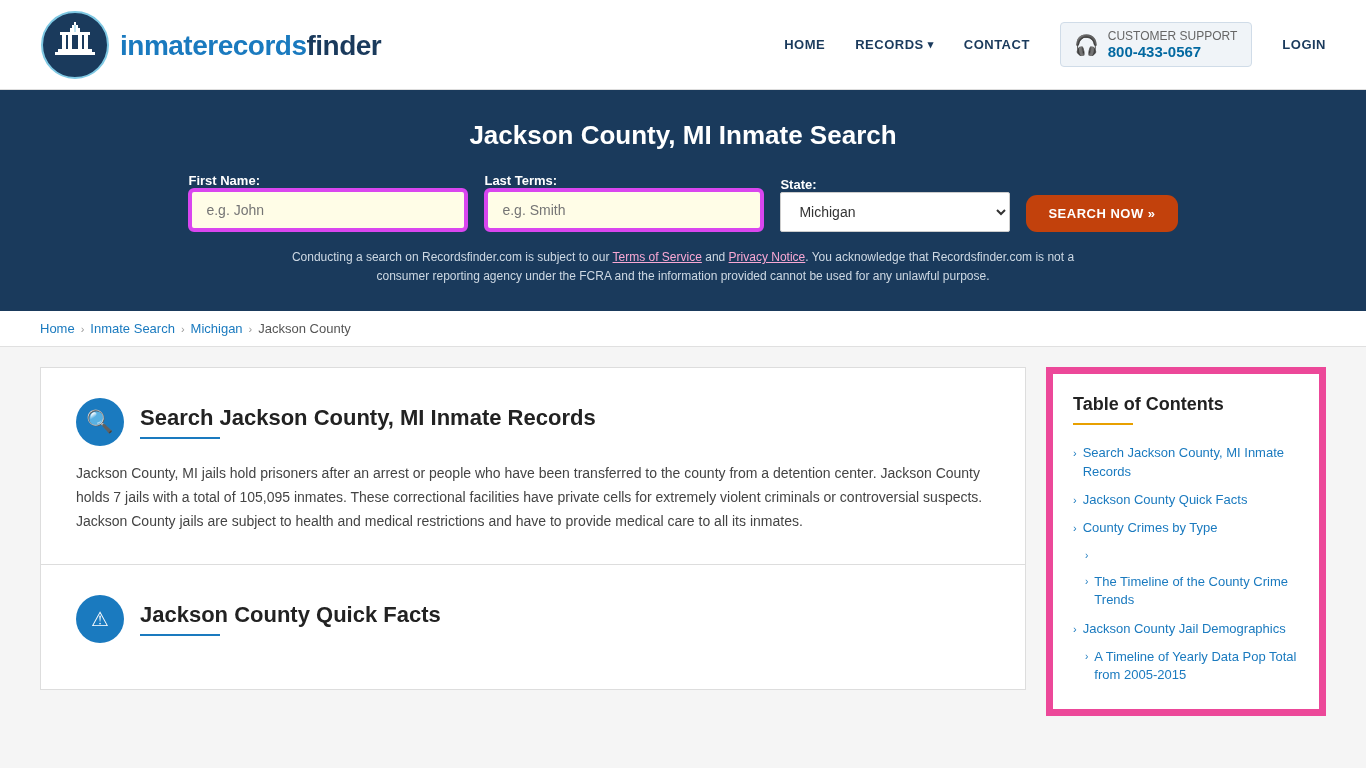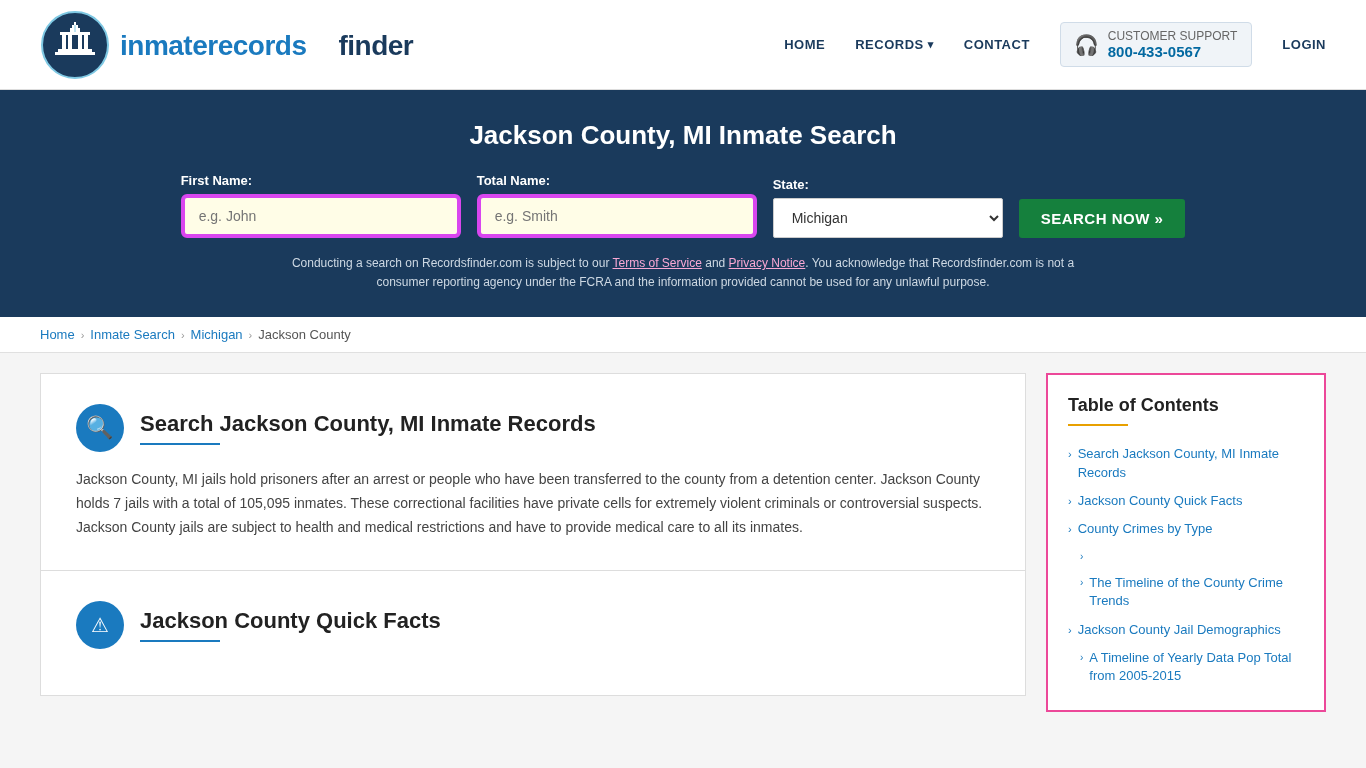--- a/index.html
+++ b/index.html
@@ -87,21 +87,21 @@
       margin-bottom: 22px;
       color: #fff;
     }
     #search-form {
       display: flex;
       align-items: flex-end;
       justify-content: center;
       gap: 16px;
       margin-bottom: 16px;
     }
-    .form-group { display: flex; flex-direction: column; gap: 6px; }
+    .form-group { display: flex; flex-direction: column; }
     .form-label { font-size: 13px; font-weight: bold; color: #fff; text-align: left; }
     .form-input {
       background: #fffde7;
       border: 4px solid #d946ef;
       padding: 10px 14px;
       font-size: 14px;
       color: #999;
       border-radius: 6px;
       width: 280px;
       outline: none;
@@ -111,27 +111,27 @@
       border: 1px solid #ccc;
       padding: 10px 14px;
       font-size: 14px;
       color: #333;
       border-radius: 2px;
       width: 230px;
       outline: none;
       cursor: pointer;
     }
     #search-btn {
-      background: #15803d;
+      background: #c2410c;
       color: #fff;
-      font-size: 15px;
+      font-size: 13px;
       font-weight: bold;
       border: none;
       padding: 11px 22px;
-      border-radius: 3px;
+      border-radius: 11px;
       cursor: pointer;
       white-space: nowrap;
       letter-spacing: 0.5px;
     }
     #disclaimer {
       font-size: 12px;
       color: #cdd8e3;
       line-height: 1.6;
       max-width: 800px;
       margin: 0 auto;
@@ -209,21 +209,21 @@
       margin-top: 8px;
     }
 
     
     #sidebar {
       width: 280px;
       flex-shrink: 0;
     }
     #toc-card {
       background: #fff;
-      border: 2px solid #ec4899;
+      border: 7px solid #ec4899;
       padding: 20px;
     }
     #toc-title {
       font-size: 18px;
       font-weight: bold;
       color: #222;
       margin-bottom: 8px;
     }
     #toc-underline {
       height: 2px;
@@ -268,21 +268,21 @@
       <rect x="28" y="25" width="4" height="14" fill="#fff"></rect>
       <rect x="38" y="25" width="4" height="14" fill="#fff"></rect>
       <rect x="44" y="25" width="4" height="14" fill="#fff"></rect>
       <rect x="18" y="39" width="34" height="3" fill="#fff"></rect>
       <rect x="15" y="42" width="40" height="3" fill="#fff"></rect>
 
       <line x1="35" y1="15" x2="35" y2="22" stroke="#7ec8e3" stroke-width="1"></line>
     </svg>
     <div>
       <span id="logo-text" style="font-family: Arial, sans-serif;">
-        <span style="color:#1a7abf; font-size:28px; font-weight:bold;">inmaterecords</span><strong style="color:#1a3a5c; font-size:28px;margin-left:32px;">finder</strong>
+        <span style="color:#1a7abf; font-size:28px; font-weight:bold;">inmaterecords</span><strong style="color:#1a3a5c; font-size:28px;">finder</strong>
       </span>
     </div>
   </div>
 
   <nav id="nav">
     <a class="nav-item">HOME</a>
     <a class="nav-item nav-records">
       <span>RECORDS</span>
       <span style="font-size:11px;">▾</span>
     </a>
@@ -299,21 +299,21 @@
 </header>
 
 <section id="hero">
   <h1 id="hero-title">Jackson County, MI Inmate Search</h1>
   <div id="search-form">
     <div class="form-group">
       <label class="form-label">First Name:</label>
       <input class="form-input" type="text" placeholder="e.g. John" style="">
     </div>
     <div class="form-group">
-      <label class="form-label">Total Name:</label>
+      <label class="form-label">Last Terms:</label>
       <input class="form-input" type="text" placeholder="e.g. Smith" style="">
     </div>
     <div class="form-group">
       <label class="form-label">State:</label>
       <select class="form-select">
         <option>Michigan</option>
         <option>Alabama</option>
         <option>Alaska</option>
         <option>Arizona</option>
         <option>California</option>

